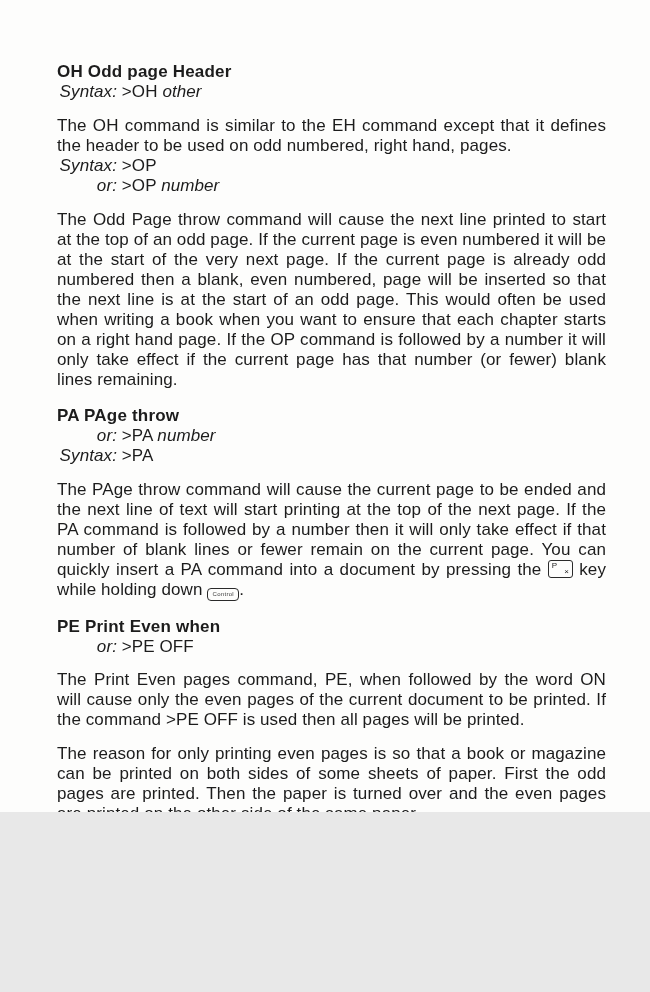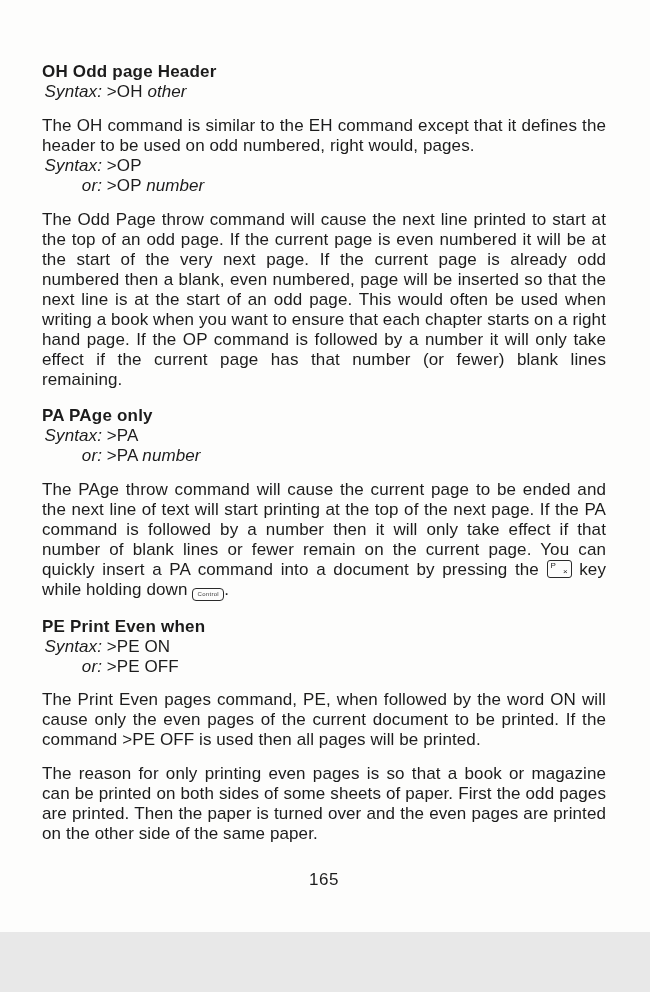--- a/index.html
+++ b/index.html
@@ -1,18 +1,18 @@
 <!DOCTYPE html>
 <html><head>
 <meta charset="utf-8">
 <style>
   html, body { margin:0; padding:0; background:#e8e8e8; }
   .page {
-    width:650px; height:932px; margin:0 auto; background:#fdfdfc;
-    box-sizing:border-box; padding:62px 44px 0 42px;
+    width:650px; height:812px; margin:0 auto; background:#fdfdfc;
+    box-sizing:border-box; padding:62px 44px 0 57px;
     font-family:"Liberation Sans", sans-serif;
     font-size:17px; line-height:20px; color:#1c1c1c;
     letter-spacing:0.1px; overflow:hidden;
   }
   .heading {
     font-weight:bold; font-size:17px; line-height:20px;
     margin:16px 0 0; letter-spacing:0.2px;
   }
   .section:first-child .heading { margin-top:0; }
   .syntax-line { white-space:pre-wrap; line-height:20px; }
@@ -35,39 +35,38 @@
   .page-number { text-align:center; margin-top:26px; letter-spacing:0.5px; }
 </style>
 </head>
 <body>
 
 <div class="page">
 
   <div class="section">
     <div class="heading">OH Odd page Header</div>
     <div class="syntax-line"><span class="syntax-label">Syntax:</span><span> &gt;OH </span><span class="syntax-arg">other</span></div>
-    <p class="para">The OH command is similar to the EH command except that it defines the header to be used on odd numbered, right would, pages.</p>
+    <p class="para">The OH command is similar to the EH command except that it defines the header to be used on odd numbered, right hand, pages.</p>
   </div>
 
   <div class="section">
     <div class="syntax-line"><span class="syntax-label">Syntax:</span><span> &gt;OP</span></div>
     <div class="syntax-line"><span class="syntax-label">or:</span><span> &gt;OP </span><span class="syntax-arg">number</span></div>
     <p class="para">The Odd Page throw command will cause the next line printed to start at the top of an odd page. If the current page is even numbered it will be at the start of the very next page. If the current page is already odd numbered then a blank, even numbered, page will be inserted so that the next line is at the start of an odd page. This would often be used when writing a book when you want to ensure that each chapter starts on a right hand page. If the OP command is followed by a number it will only take effect if the current page has that number (or fewer) blank lines remaining.</p>
   </div>
 
   <div class="section">
-    <div class="heading">PA PAge only</div>
+    <div class="heading">PA PAge throw</div>
+    <div class="syntax-line"><span class="syntax-label">or:</span><span> &gt;PA </span><span class="syntax-arg">number</span></div>
     <div class="syntax-line"><span class="syntax-label">Syntax:</span><span> &gt;PA</span></div>
-    <div class="syntax-line"><span class="syntax-label">or:</span><span> &gt;PA </span><span class="syntax-arg">number</span></div>
     <p class="para"><span>The PAge throw command will cause the current page to be ended and the next line of text will start printing at the top of the next page. If the PA command is followed by a number then it will only take effect if that number of blank lines or fewer remain on the current page. You can quickly insert a PA command into a document by pressing the </span><span class="key key-p"><span class="kmain">P</span><span class="ksub">×</span></span><span> key while holding down </span><span class="key key-ctrl"><span class="kctrl">Control</span></span><span>.</span></p>
   </div>
 
   <div class="section">
     <div class="heading">PE Print Even when</div>
-    <div class="syntax-line"><span class="syntax-label">Syntax:</span><span> &gt;PE ON</span></div>
     <div class="syntax-line"><span class="syntax-label">or:</span><span> &gt;PE OFF</span></div>
     <p class="para">The Print Even pages command, PE, when followed by the word ON will cause only the even pages of the current document to be printed. If the command &gt;PE OFF is used then all pages will be printed.</p>
     <p class="para">The reason for only printing even pages is so that a book or magazine can be printed on both sides of some sheets of paper. First the odd pages are printed. Then the paper is turned over and the even pages are printed on the other side of the same paper.</p>
   </div>
 
   <div class="page-number">165</div>
 
 </div>
 
 </body></html>

